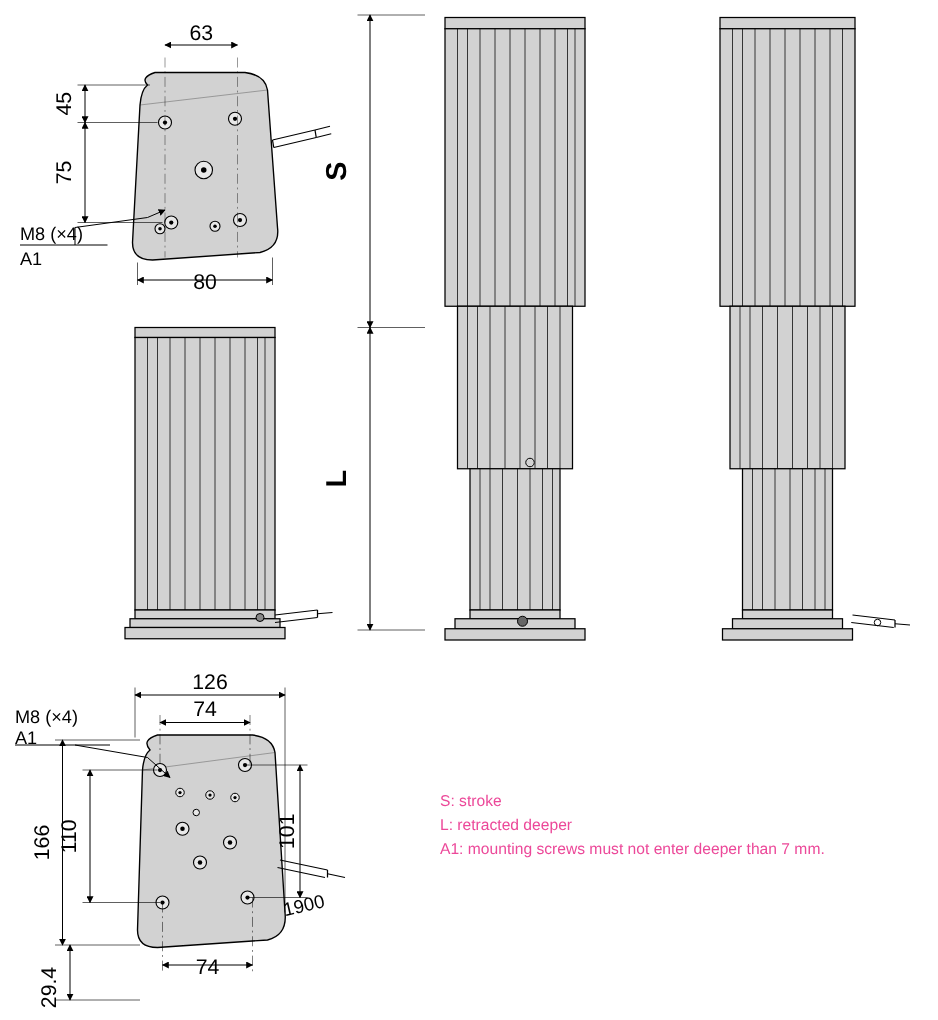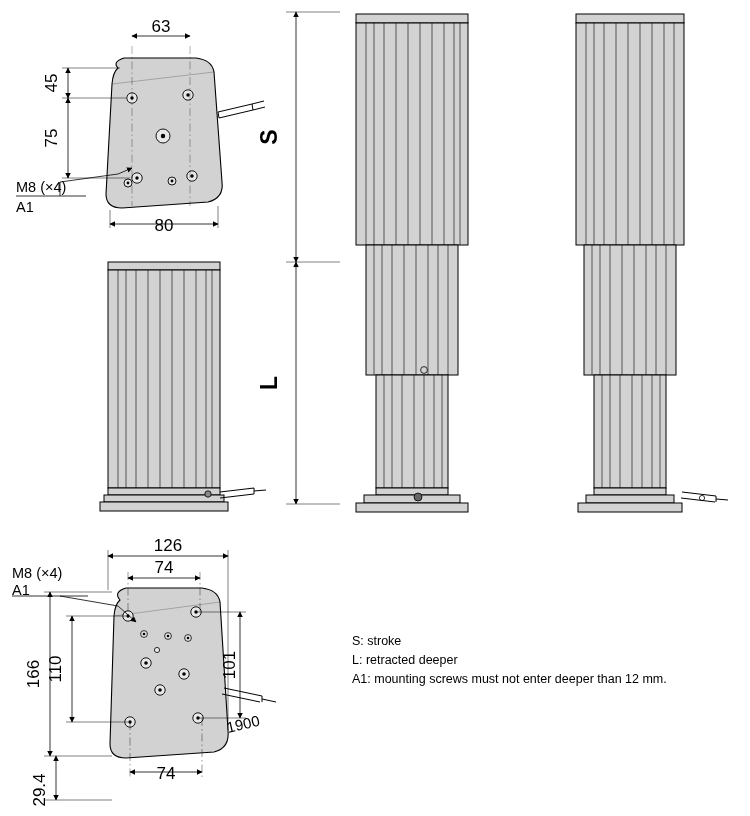--- a/index.html
+++ b/index.html
@@ -1,19 +1,19 @@
 <!DOCTYPE html>
 <html><head>
 <meta charset="utf-8">
 <style>
   html,body{margin:0;padding:0;background:#ffffff;}
   body{width:750px;height:816px;position:relative;font-family:"Liberation Sans",sans-serif;color:#000;overflow:hidden;}
   .stage{position:absolute;left:0;top:0;width:750px;height:624px;}
   svg{display:block;}
-  .legend{position:absolute;left:352px;top:632px;font-size:12.5px;line-height:19px;color:#000000;}
+  .legend{position:absolute;left:352px;top:632px;font-size:12.5px;line-height:19px;color:#ec4899;}
   .legend div{white-space:nowrap;}
 </style>
 </head>
 <body>
 
 <div class="stage">
 <svg width="750" height="816" viewBox="0 0 750 816" xmlns="http://www.w3.org/2000/svg">
 
   <defs>
     <marker id="arrS" viewBox="0 0 10 10" refX="9" refY="5" markerWidth="7" markerHeight="7" orient="auto-start-reverse">
@@ -317,14 +317,14 @@
     <text x="12" y="578" font-size="14.5">M8 (×4)</text>
     <text x="12" y="595" font-size="14.5">A1</text>
   </g>
 
 </svg>
 </div>
 
 <div class="legend">
   <div>S: stroke</div>
   <div>L: retracted deeper</div>
-  <div>A1: mounting screws must not enter deeper than 12 mm.</div>
+  <div>A1: mounting screws must not enter deeper than 7 mm.</div>
 </div>
 
 </body></html>

